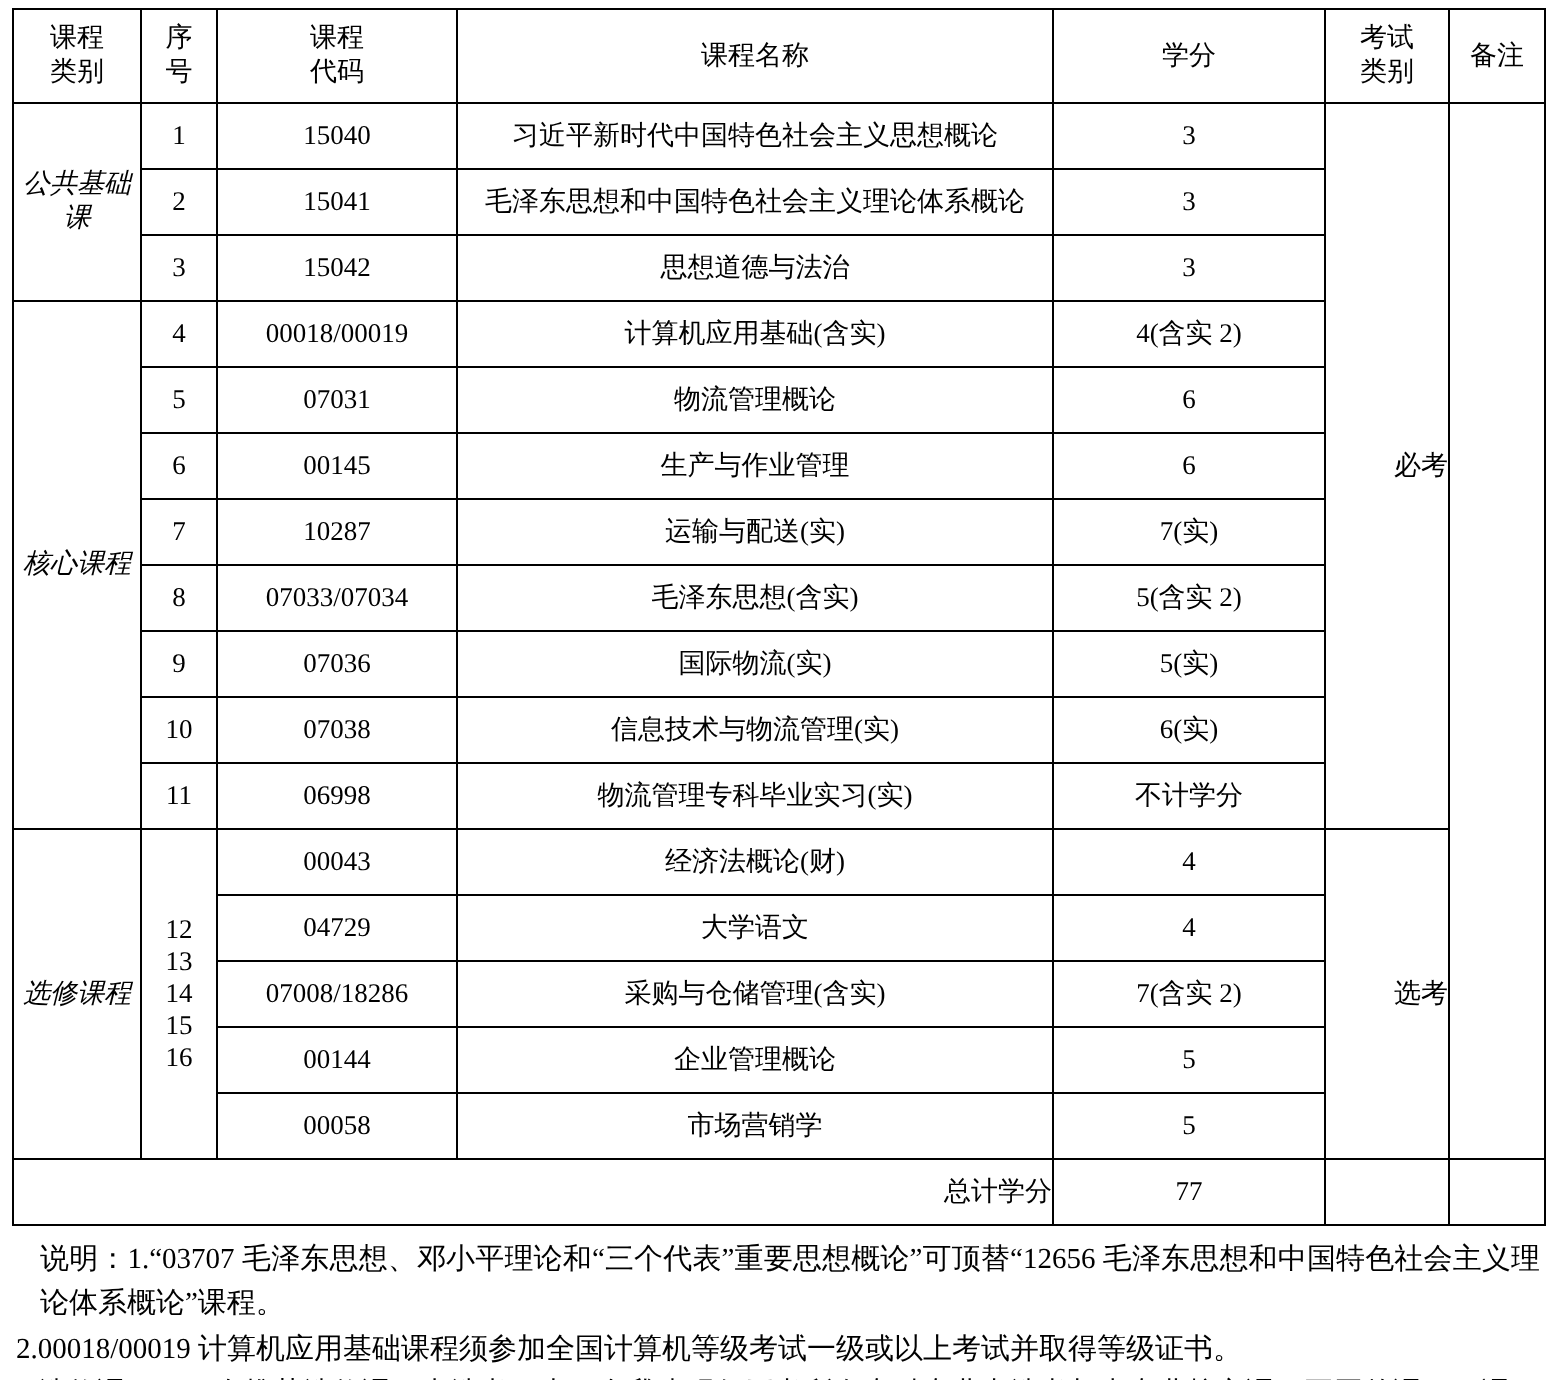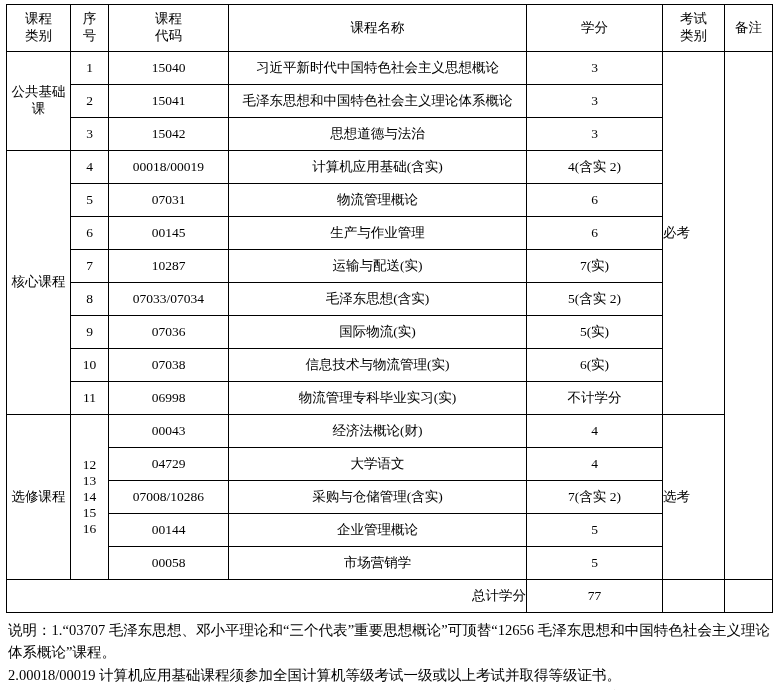--- a/index.html
+++ b/index.html
@@ -36,20 +36,21 @@
   .hdr td {
     text-align: center;
     font-size: 15px;
     height: 46px;
   }
   .cat-cell {
     text-align: center;
     width: 64px;
     font-size: 14px;
     line-height: 1.35;
+    font-style: italic;
   }
   .no-cell {
     text-align: center;
     width: 38px;
     font-size: 13.5px;
   }
   .code-cell {
     text-align: center;
     width: 120px;
     font-size: 13.5px;
@@ -59,21 +60,21 @@
     text-align: center;
     padding-left: 10px;
     font-size: 13.5px;
   }
   .credit-cell {
     text-align: center;
     width: 136px;
     font-size: 13.5px;
   }
   .exam-cell {
-    text-align: left;
+    text-align: right;
     width: 62px;
     font-size: 13.5px;
   }
   .remark-cell {
     text-align: center;
     width: 56px;
   }
   .row-h {
     height: 33px;
   }
@@ -95,20 +96,21 @@
     font-size: 14.5px;
     line-height: 1.55;
     text-align: justify;
   }
   .notes p {
     margin: 0;
     text-indent: 0;
   }
   .notes p.first {
     text-indent: 0;
+    margin-left: 12px;
   }
   .vert-cat {
     letter-spacing: 0px;
   }
 </style>
 </head>
 <body>
 
 <div class="page">
 
@@ -238,21 +240,21 @@
         <td class="name-cell">经济法概论(财)</td>
         <td class="credit-cell">4</td>
         <td class="exam-cell" rowspan="5">选考</td>
       </tr>
       <tr class="row-h">
         <td class="code-cell">04729</td>
         <td class="name-cell">大学语文</td>
         <td class="credit-cell">4</td>
       </tr>
       <tr class="row-h">
-        <td class="code-cell">07008/10286</td>
+        <td class="code-cell">07008/18286</td>
         <td class="name-cell">采购与仓储管理(含实)</td>
         <td class="credit-cell">7(含实 2)</td>
       </tr>
       <tr class="row-h">
         <td class="code-cell">00144</td>
         <td class="name-cell">企业管理概论</td>
         <td class="credit-cell">5</td>
       </tr>
       <tr class="row-h">
         <td class="code-cell">00058</td>

